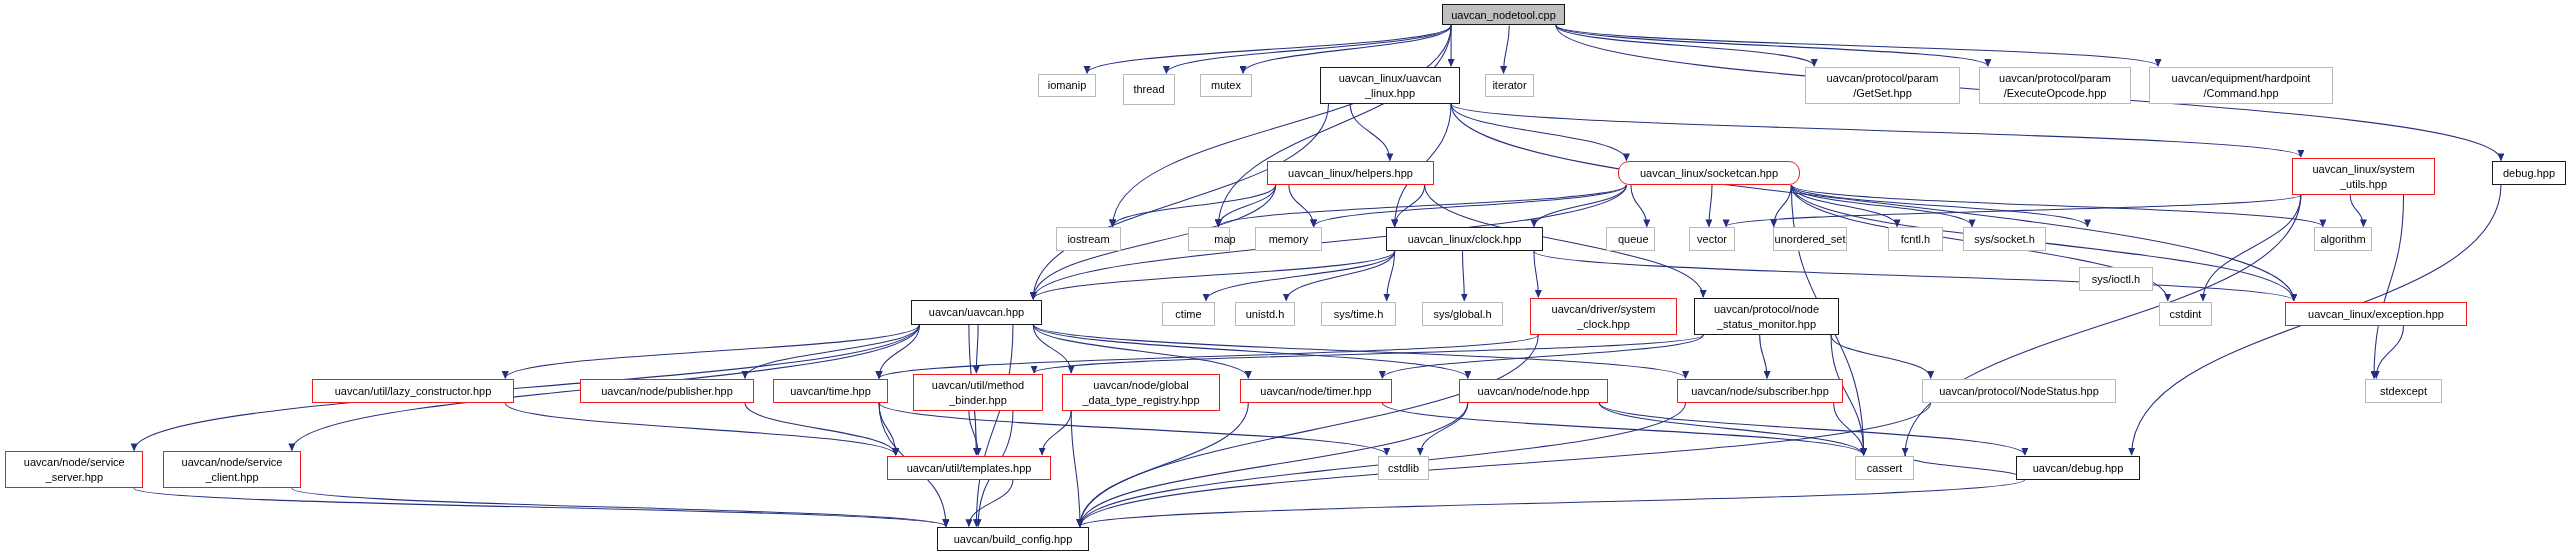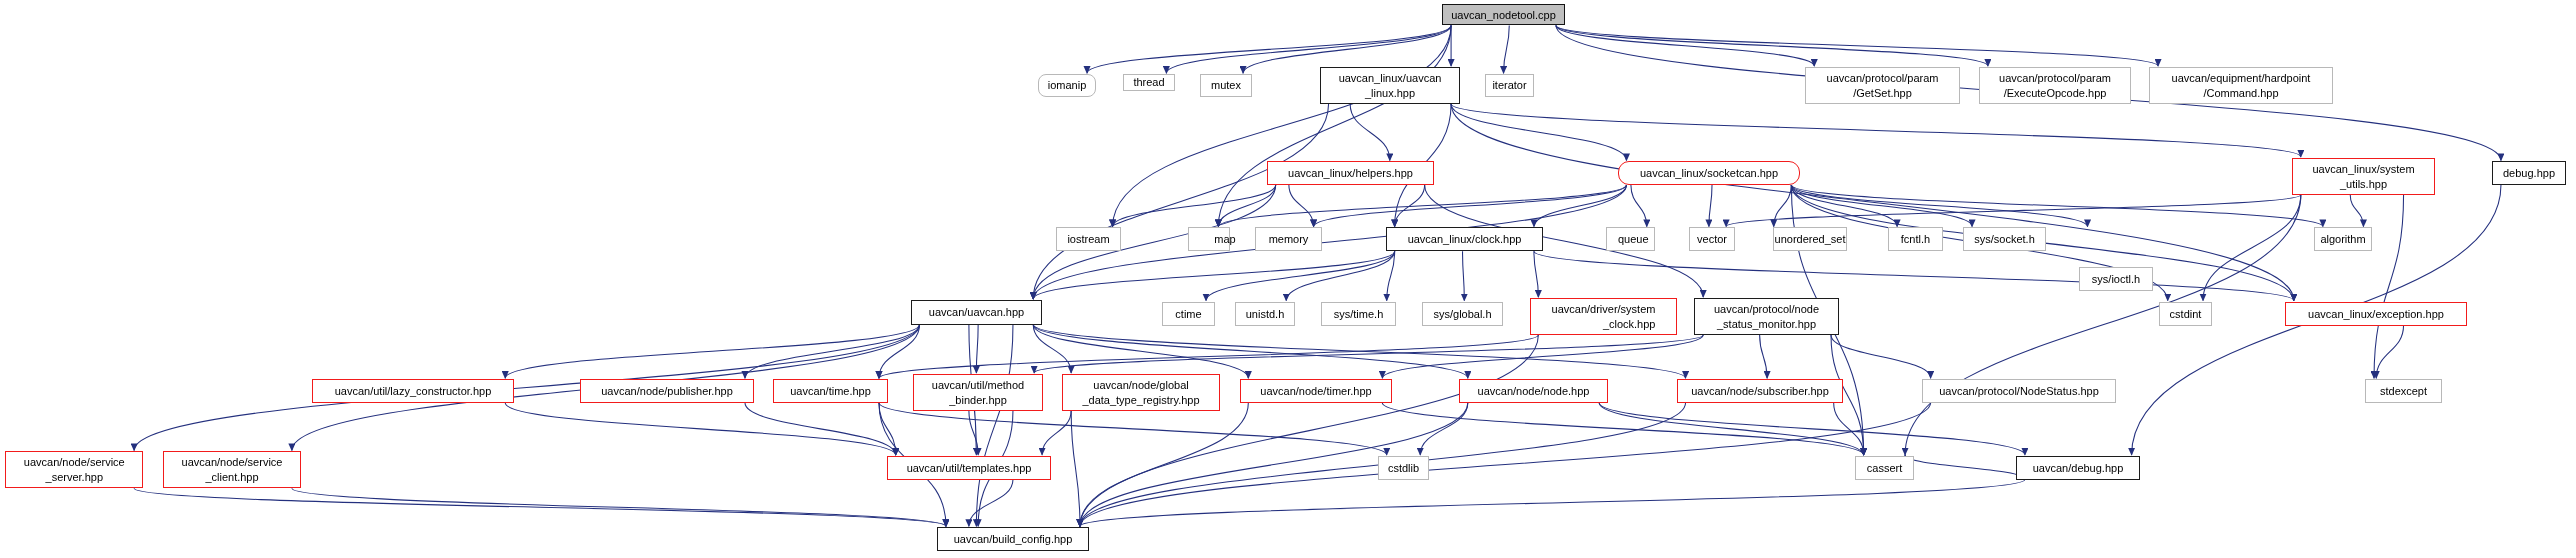--- a/index.html
+++ b/index.html
@@ -115,22 +115,22 @@
         <path d="M2190,457 C2190,527 1225,527 1225,597" stroke="#24307e" stroke-width="1.2" marker-end="url(#arrow)"></path>
         <path d="M152,554 C152,575.5 1073,575.5 1073,597" stroke="#24307e" stroke-width="1.2" marker-end="url(#arrow)"></path>
         <path d="M331,554 C331,575.5 1073,575.5 1073,597" stroke="#24307e" stroke-width="1.2" marker-end="url(#arrow)"></path>
         <path d="M1149,544 C1149,570.5 1099,570.5 1099,597" stroke="#24307e" stroke-width="1.2" marker-end="url(#arrow)"></path>
         <path d="M2297,544 C2297,530 2161,530 2161,516" stroke="#24307e" stroke-width="1.2" marker-end="url(#arrow)"></path>
         <path d="M2297,544 C2297,570.5 1225,570.5 1225,597" stroke="#24307e" stroke-width="1.2" marker-end="url(#arrow)"></path>
       </g>
   </svg>
   <div id="node-layer">
       <div class="node main" style="left: 1442px; top: 4.4px; width: 123px; height: 21px;">uavcan_nodetool.cpp</div>
-      <div class="node plain" style="left: 1038px; top: 74px; width: 58px; height: 23px; border-radius: 8px;">iomanip</div>
-      <div class="node plain" style="left: 1123px; top: 74px; width: 52px; height: 17px;">thread</div>
+      <div class="node plain" style="left: 1038px; top: 74px; width: 58px; height: 23px;">iomanip</div>
+      <div class="node plain" style="left: 1123px; top: 74px; width: 52px; height: 31px;">thread</div>
       <div class="node plain" style="left: 1200px; top: 74px; width: 52px; height: 23px;">mutex</div>
       <div class="node linked" style="left: 1320px; top: 67px; width: 140px; height: 37px;">uavcan_linux/uavcan
 _linux.hpp</div>
       <div class="node plain" style="left: 1485px; top: 74px; width: 49px; height: 23px;">iterator</div>
       <div class="node plain" style="left: 1805px; top: 67px; width: 155px; height: 37px;">uavcan/protocol/param
 /GetSet.hpp</div>
       <div class="node plain" style="left: 1979px; top: 67px; width: 152px; height: 37px;">uavcan/protocol/param
 /ExecuteOpcode.hpp</div>
       <div class="node plain" style="left: 2149px; top: 67px; width: 184px; height: 37px;">uavcan/equipment/hardpoint
 /Command.hpp</div>
@@ -148,21 +148,21 @@
       <div class="node plain" style="left: 1765px; top: 227px; width: 74px; height: 24px; margin-left: 8px;">unordered_set</div>
       <div class="node plain" style="left: 1888px; top: 227px; width: 55px; height: 24px;">fcntl.h</div>
       <div class="node plain" style="left: 1963px; top: 227px; width: 83px; height: 24px;">sys/socket.h</div>
       <div class="node plain" style="left: 2079px; top: 227px; width: 74px; height: 24px; margin-top: 40px;">sys/ioctl.h</div>
       <div class="node plain" style="left: 2314px; top: 227px; width: 58px; height: 24px;">algorithm</div>
       <div class="node linked" style="left: 911px; top: 300px; width: 131px; height: 25px;">uavcan/uavcan.hpp</div>
       <div class="node plain" style="left: 1162px; top: 302px; width: 53px; height: 24px;">ctime</div>
       <div class="node plain" style="left: 1235px; top: 302px; width: 60px; height: 24px;">unistd.h</div>
       <div class="node plain" style="left: 1321px; top: 302px; width: 75px; height: 24px;">sys/time.h</div>
       <div class="node plain" style="left: 1422px; top: 302px; width: 81px; height: 24px;">sys/global.h</div>
-      <div class="node truncated" style="left: 1530px; top: 298px; width: 147px; height: 37px; text-align: right;">uavcan/driver/system
+      <div class="node truncated" style="left: 1530px; top: 298px; width: 147px; height: 37px;">uavcan/driver/system
 _clock.hpp</div>
       <div class="node linked" style="left: 1694px; top: 298px; width: 145px; height: 37px;">uavcan/protocol/node
 _status_monitor.hpp</div>
       <div class="node plain" style="left: 2159px; top: 302px; width: 53px; height: 24px;">cstdint</div>
       <div class="node truncated" style="left: 2285px; top: 302px; width: 182px; height: 24px;">uavcan_linux/exception.hpp</div>
       <div class="node truncated" style="left: 312px; top: 379px; width: 202px; height: 24px;">uavcan/util/lazy_constructor.hpp</div>
       <div class="node truncated" style="left: 580px; top: 379px; width: 174px; height: 24px;">uavcan/node/publisher.hpp</div>
       <div class="node truncated" style="left: 773px; top: 379px; width: 115px; height: 24px;">uavcan/time.hpp</div>
       <div class="node truncated" style="left: 913px; top: 374px; width: 130px; height: 37px;">uavcan/util/method
 _binder.hpp</div>

